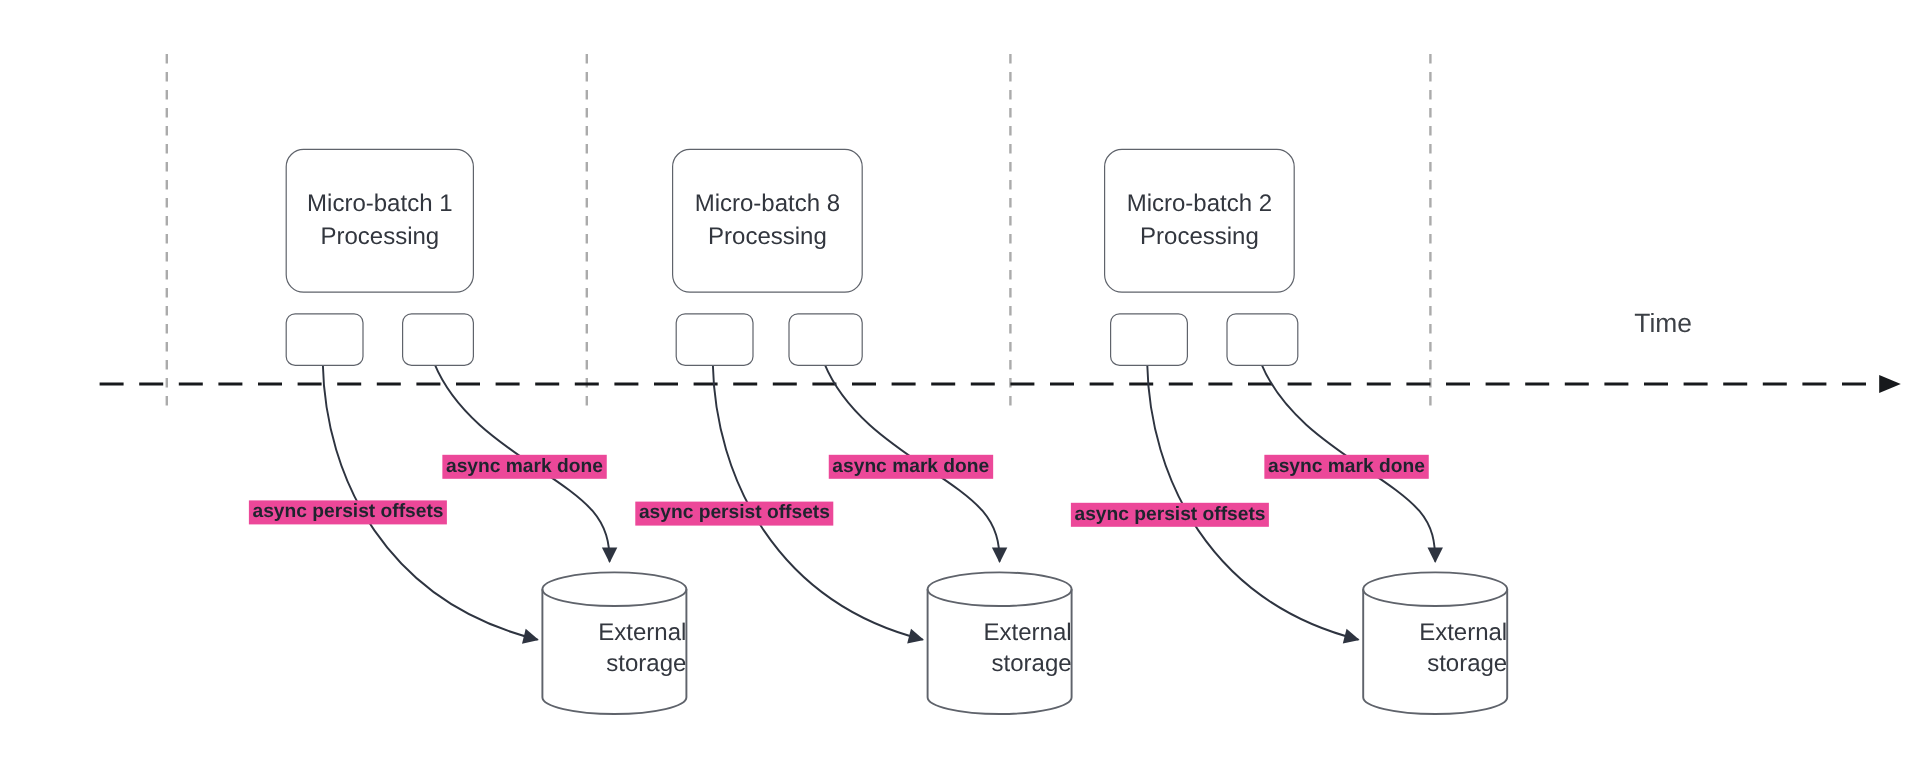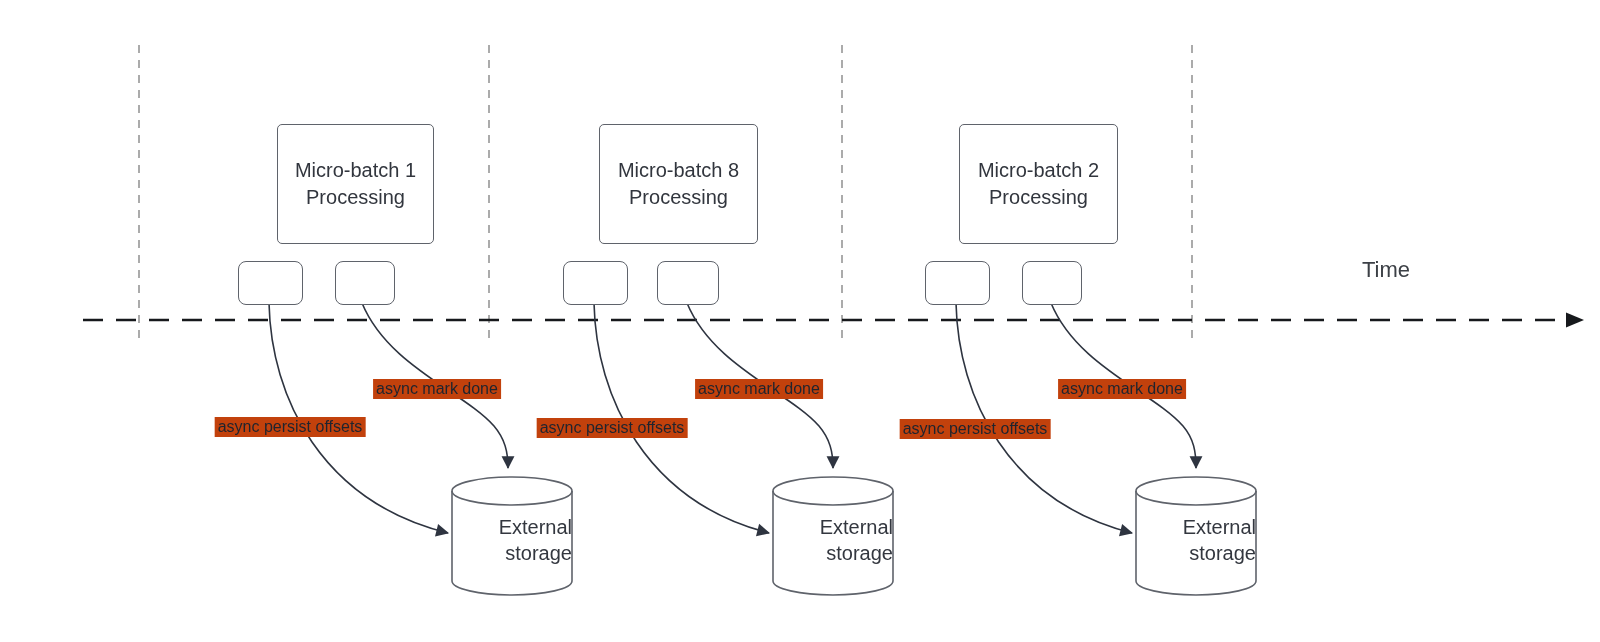--- a/index.html
+++ b/index.html
@@ -7,39 +7,39 @@
     position:relative;
     width:1600px;height:642px;
     background:#ffffff;
     font-family:"Liberation Sans", sans-serif;
     overflow:hidden;
   }
   .canvas svg{position:absolute;left:0;top:0;}
   .bigbox{
     position:absolute;
     border:1.6px solid #5f636b;
-    border-radius:5px;
+    border-radius:15px;
     background:#ffffff;
     display:flex;flex-direction:column;align-items:center;justify-content:center;
     text-align:center;
     color:#32363e;
-    font-size:20px;line-height:27px;margin-left:39px;
+    font-size:20px;line-height:27px;
   }
   .smallbox{
     position:absolute;
     border:1.6px solid #5f636b;
     border-radius:8px;
     background:#ffffff;
   }
   .asynclabel{
     position:absolute;
     transform:translateX(-50%);
-    font-size:16px;font-weight:normal;
+    font-size:16px;font-weight:bold;
     color:#1f242e;
-    background:#c2410c;
+    background:#ec4899;
     padding:1px 3px;
     white-space:nowrap;
   }
   .storagelabel{
     position:absolute;
     text-align:right;
     color:#33373f;
     font-size:20px;line-height:26px;
   }
   .timelabel{

